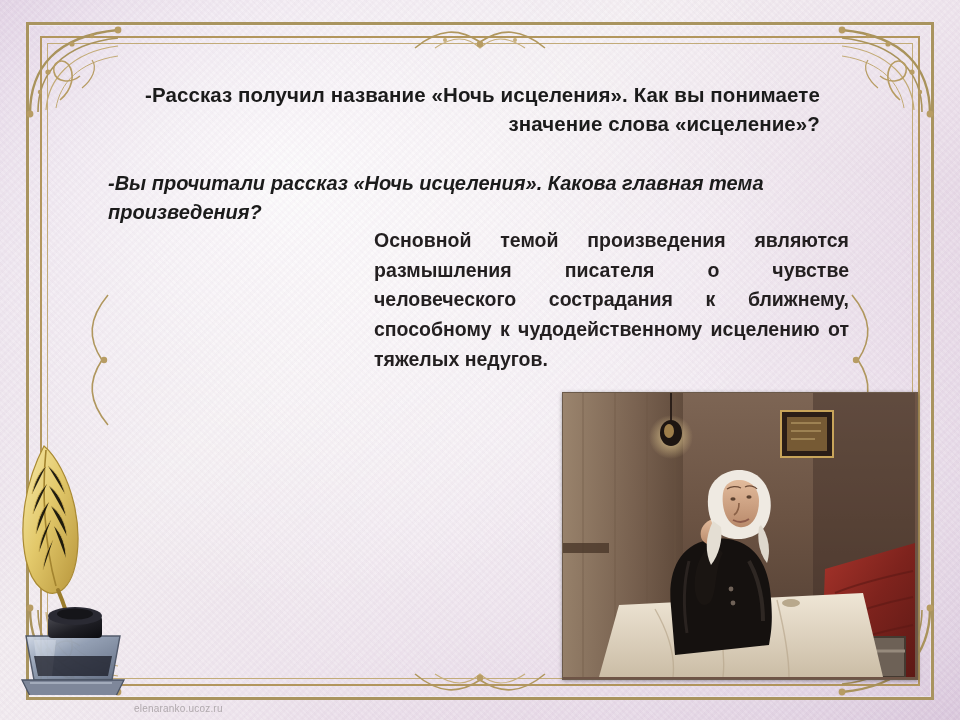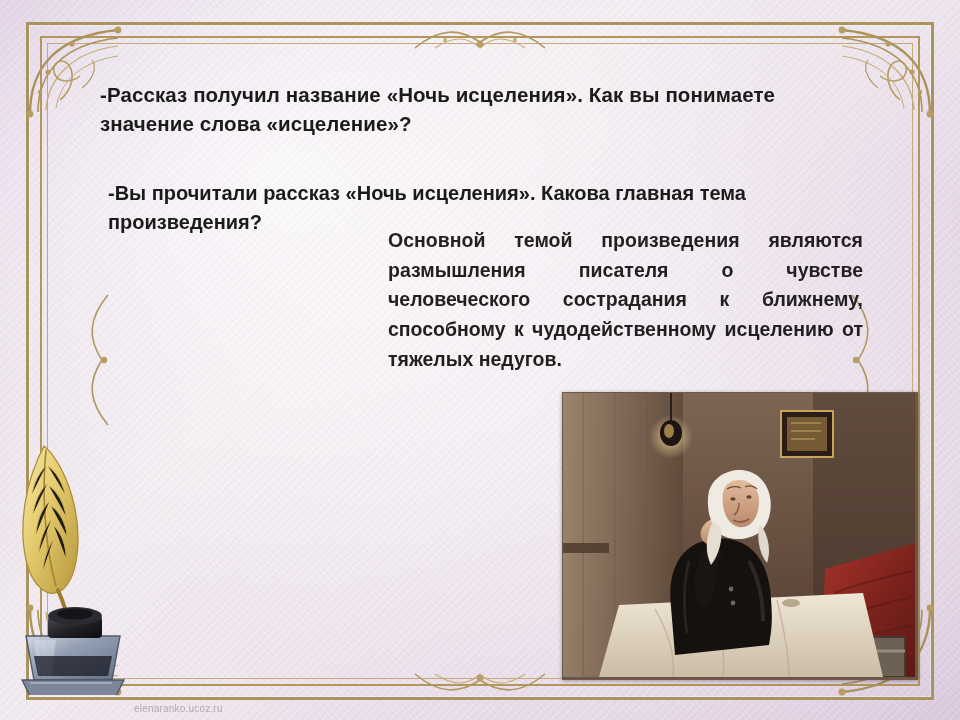--- a/index.html
+++ b/index.html
@@ -91,43 +91,44 @@
   .q1 {
     position: absolute;
     left: 100px;
     top: 80px;
     width: 720px;
     font-size: 20.5px;
     font-weight: bold;
     color: #1b1b1b;
     line-height: 1.42;
     letter-spacing: .1px;
+    text-align: right;
   }
   .q2 {
     position: absolute;
     left: 108px;
-    top: 179px;
+    top: 169px;
     width: 700px;
     font-size: 20px;
     font-weight: bold;
     color: #1b1b1b;
     line-height: 1.45;
+    font-style: italic;
   }
   .answer {
     position: absolute;
     left: 374px;
     top: 226px;
     width: 475px;
     font-size: 19.5px;
     font-weight: bold;
     color: #231f20;
     line-height: 1.52;
     text-align: justify;
     text-justify: inter-word;
-    margin-left: 14px;
   }
 
   
   .painting {
     position: absolute;
     left: 562px;
     top: 392px;
     width: 354px;
     height: 286px;
     border: 1px solid #6b5a4a;

